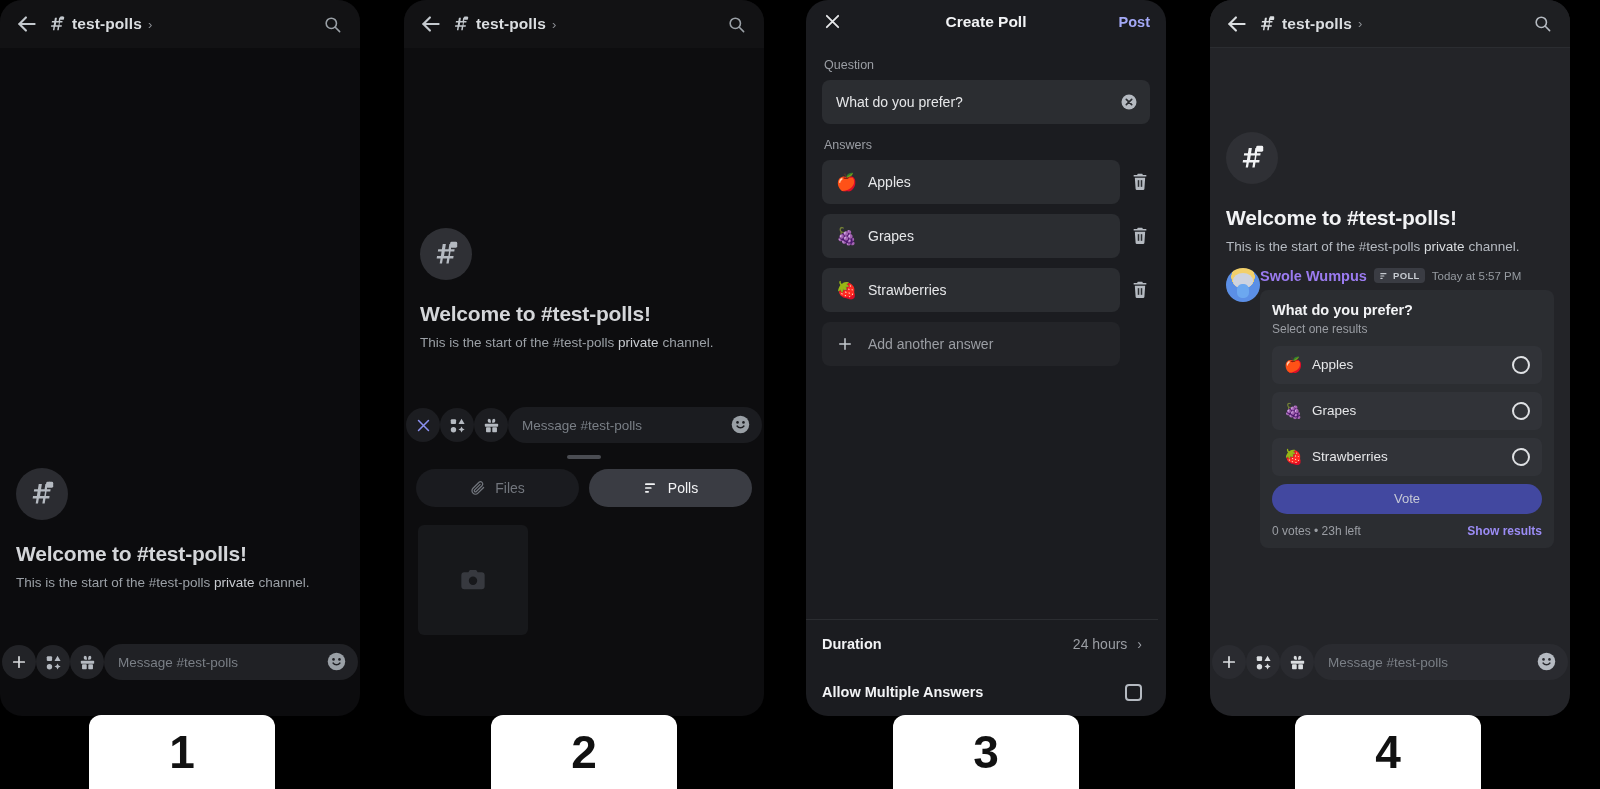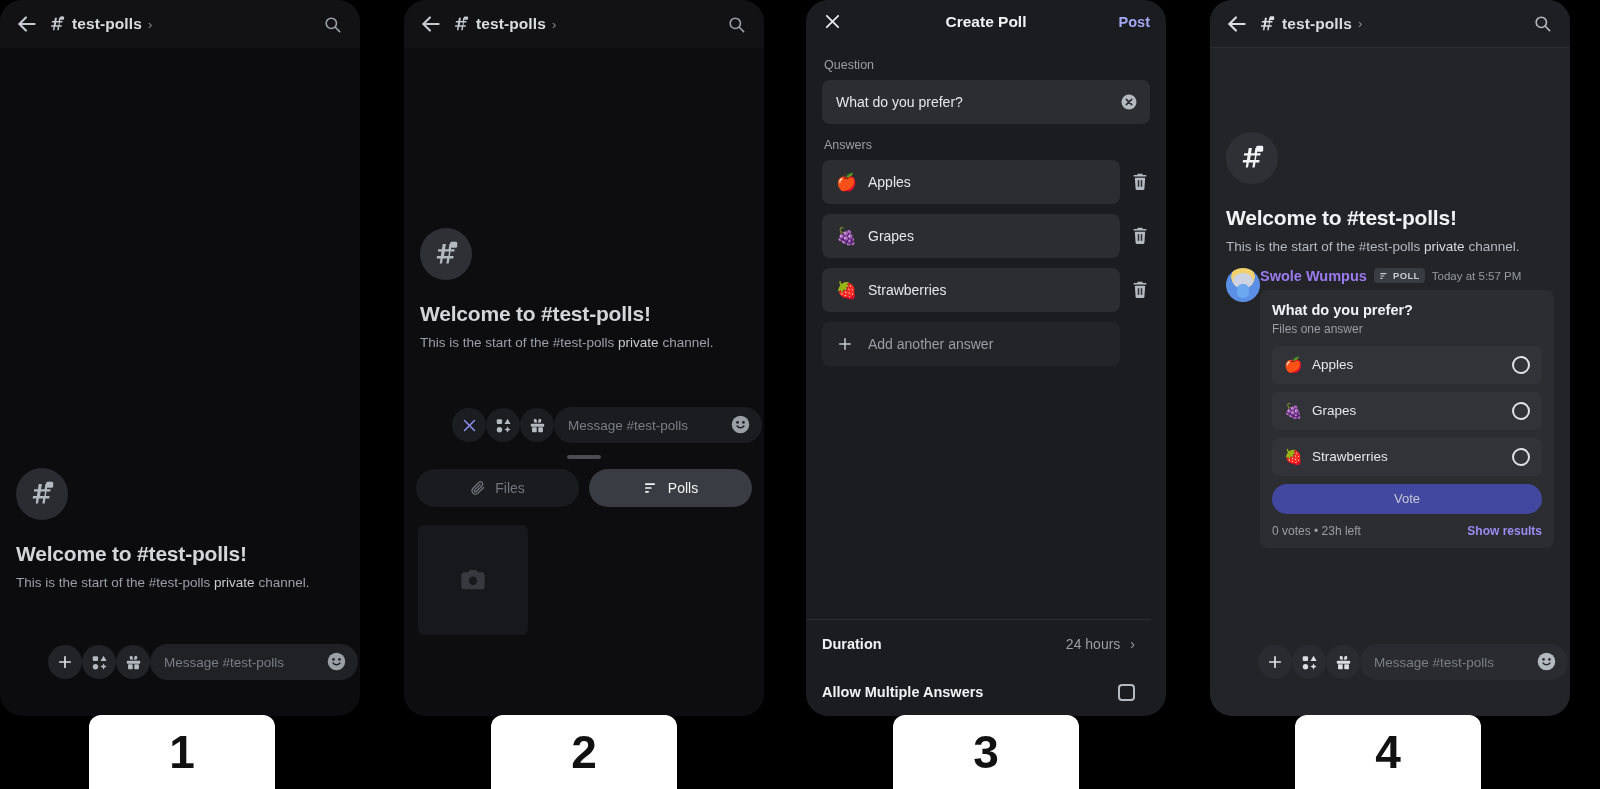--- a/index.html
+++ b/index.html
@@ -69,21 +69,20 @@
   #phone4 .welcome-h { color:#f2f3f5; }
   .welcome-p { font-size: 13.5px; color: #9ba0a6; line-height: 1.3; }
   #phone4 .welcome-p { color:#b5bac1; }
   .welcome-p b { color: #c9ccd1; font-weight: 400; }
   #phone4 .welcome-p b { color:#dbdee1; }
 
   
   .msgbar {
     display: flex; align-items: center; 
     padding: 0 2px;
-    margin-left: 46px;
   }
   .circ-btn {
     width: 34px; height: 34px; border-radius: 50%;
     background: #2a2b30;
     display: flex; align-items: center; justify-content: center;
     flex: 0 0 auto;
   }
   #phone1 .circ-btn { background:#222327; }
   #phone2 .circ-btn { background:#1c1d21; }
   .msg-input {
@@ -154,21 +153,21 @@
   }
   .cp-ans .emo { font-size: 17px; line-height: 1; width: 20px; text-align:center; }
   .cp-ans .txt { font-size: 14px; color:#e6e7e9; }
   .cp-trash { width: 20px; height: 22px; flex:0 0 auto; }
   .cp-add {
     height: 44px; border-radius: 8px; background:#232428;
     display:flex; align-items:center; padding: 0 14px; gap: 12px;
     margin-right: 30px;
   }
   .cp-add .txt { font-size:14px; color:#9b9ea4; }
-  .cp-foot { position: absolute; left:0; right:15px; bottom:0; border-top:1px solid #2b2d31; }
+  .cp-foot { position: absolute; left:0; right:8px; bottom:0; border-top:1px solid #2b2d31; }
   .cp-foot-row {
     height: 48px; display:flex; align-items:center; padding: 0 16px;
   }
   .cp-foot-row .k { font-size: 14.5px; font-weight:700; color:#f2f3f5; }
   .cp-foot-row .v { margin-left:auto; font-size:14px; color:#9b9ea4; }
   .cp-foot-row .chev { margin-left: 10px; color:#9b9ea4; font-size:14px; }
   .cp-check {
     margin-left:auto; width:17px; height:17px; border-radius:4px;
     border: 2px solid #b5bac1;
   }
@@ -557,21 +556,21 @@
                   <rect x="3" y="16.2" width="6" height="2.8" rx="1.4"></rect>
                 </svg>
             </span>
             <span>POLL</span>
           </span>
           <span class="ts">Today at 5:57 PM</span>
         </div>
 
         <div class="pollcard">
           <div class="poll-q">What do you prefer?</div>
-          <div class="poll-sub">Files one answer</div>
+          <div class="poll-sub">Select one results</div>
 
           <div class="poll-opt">
             <span class="emo">🍎</span>
             <span class="txt">Apples</span>
             <span class="radio"></span>
           </div>
           <div class="poll-opt">
             <span class="emo">🍇</span>
             <span class="txt">Grapes</span>
             <span class="radio"></span>

